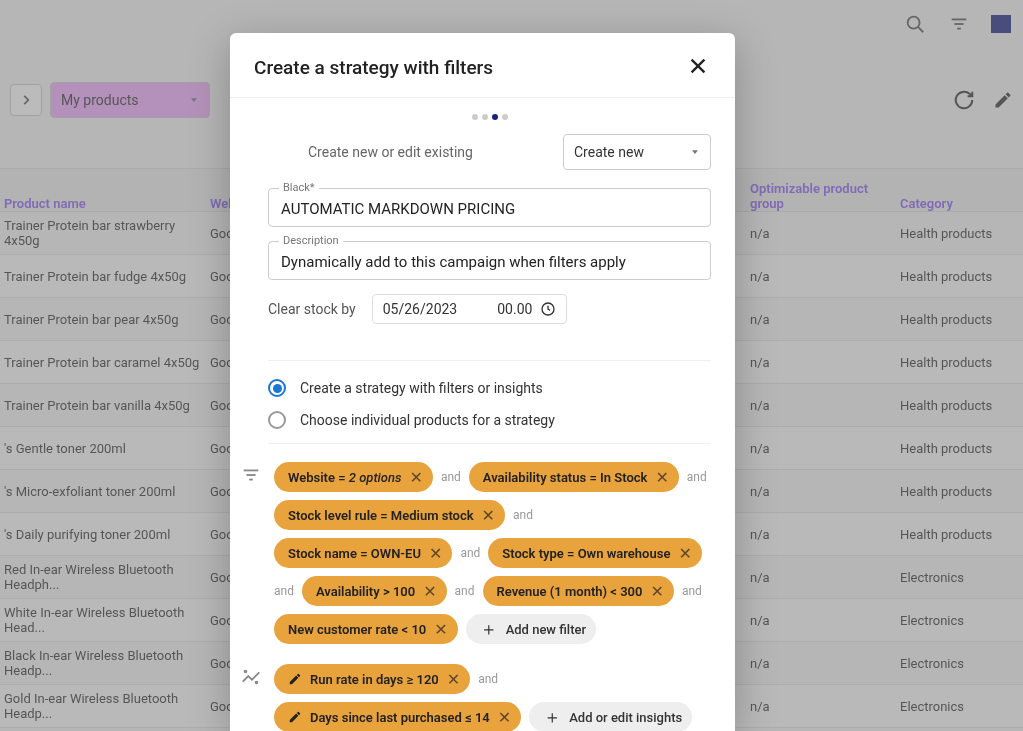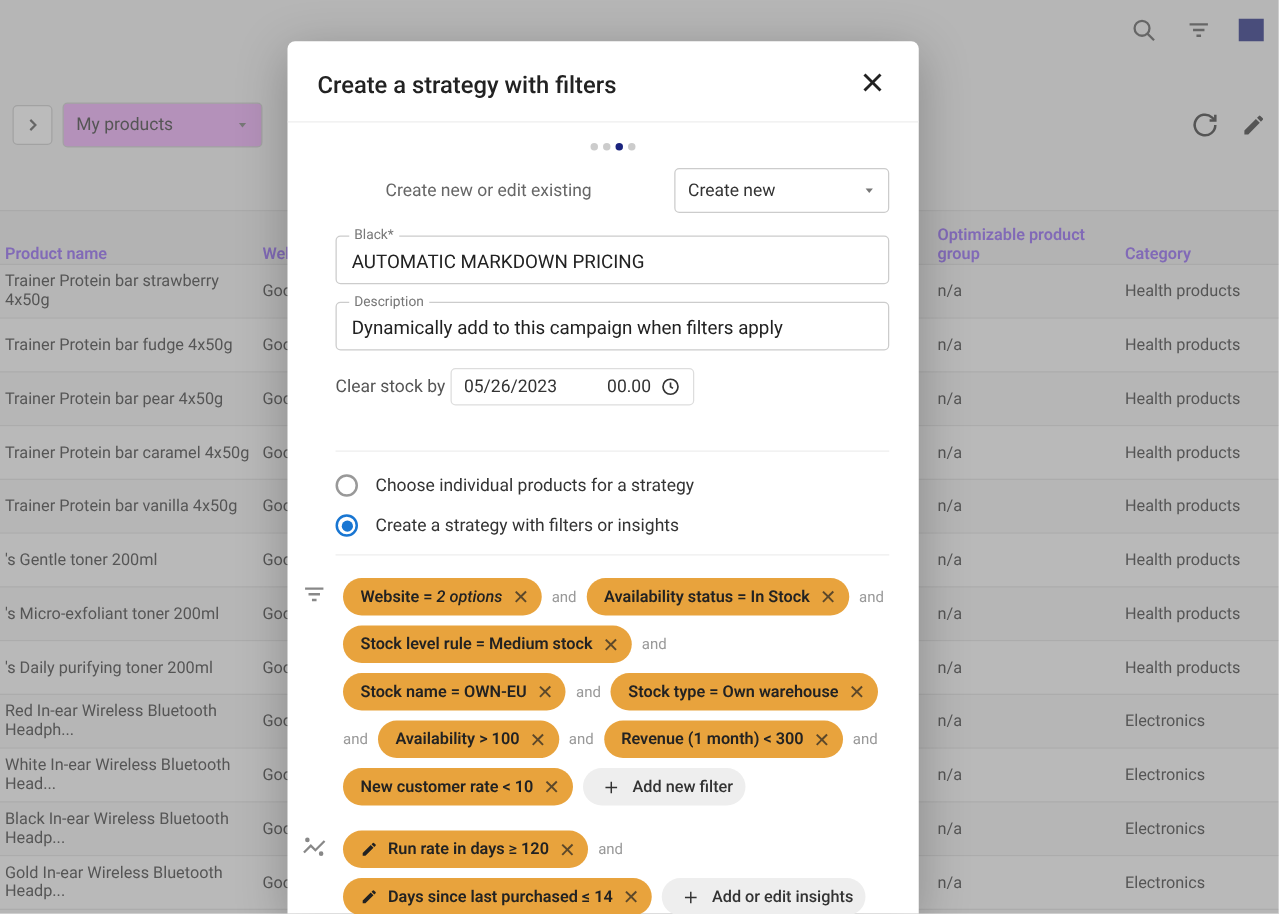--- a/index.html
+++ b/index.html
@@ -34,27 +34,27 @@
   .modal-title { font-size: 19px; font-weight: 500; color: #222; }
   .close { width: 24px; height: 24px; cursor: pointer; }
   
   .modal-body { padding: 10px 24px 0 38px; overflow-y: auto; flex: 1; }
   .stepper { display: flex; justify-content: center; gap: 4px; margin: 6px 0 14px; }
   .dot { width: 6px; height: 6px; border-radius: 50%; background: #ccc; }
   .dot.active { background: #1a237e; }
   
   .row { display: flex; align-items: center; gap: 12px; margin-bottom: 18px; }
   .label-gray { font-size: 14px; color: #666; margin-left: 40px; }
-  .select-box { margin-left: auto; width: 172px; height: 36px; border: 1px solid #ccc; border-radius: 4px; display: flex; align-items: center; justify-content: space-between; padding: 0 10px; font-size: 14px; color: #333; background: #fff; }
+  .select-box { margin-left: auto; width: 148px; height: 36px; border: 1px solid #ccc; border-radius: 4px; display: flex; align-items: center; justify-content: space-between; padding: 0 10px; font-size: 14px; color: #333; background: #fff; }
   
   .outlined { position: relative; border: 1px solid #ccc; border-radius: 4px; padding: 10px 12px 8px; margin-bottom: 14px; }
   .outlined .legend { position: absolute; top: -8px; left: 10px; background: #fff; padding: 0 4px; font-size: 11px; color: #777; }
   .outlined input { border: none; outline: none; width: 100%; font-size: 15px; color: #222; }
   
-  .clear-row { display: flex; align-items: center; gap: 4px; font-size: 14px; color: #555; margin-bottom: 36px; }
+  .clear-row { display: flex; align-items: center; gap: 16px; font-size: 14px; color: #555; margin-bottom: 36px; }
   .date-box { border: 1px solid #ddd; border-radius: 4px; padding: 6px 10px; display: flex; align-items: center; gap: 40px; font-size: 14px; color: #333; }
   
   .divider { height: 1px; background: #eee; margin: 8px 0 18px; }
   
   .radio-row { display: flex; align-items: center; gap: 14px; margin-bottom: 14px; font-size: 14px; color: #333; }
   .radio { width: 18px; height: 18px; border: 2px solid #999; border-radius: 50%; display: flex; align-items: center; justify-content: center; }
   .radio.checked { border-color: #1976d2; }
   .radio.checked::after { content: ""; width: 9px; height: 9px; background: #1976d2; border-radius: 50%; }
   
   .filter-section { display: flex; gap: 10px; margin-top: 8px; }
@@ -252,26 +252,26 @@
               <circle cx="12" cy="12" r="9"></circle>
               <polyline points="12 7 12 12 15 14"></polyline>
             </svg>
         </span>
       </div>
     </div>
 
     <div class="divider"></div>
 
     <div class="radio-row">
+      <div class="radio checked"></div>
+      <span>Create a strategy with filters or insights</span>
+    </div>
+    <div class="radio-row">
       <div class="radio"></div>
       <span>Choose individual products for a strategy</span>
-    </div>
-    <div class="radio-row">
-      <div class="radio checked"></div>
-      <span>Create a strategy with filters or insights</span>
     </div>
 
     <div class="divider"></div>
 
     <div class="filter-section">
       <div class="section-icon">
         <svg width="22" height="22" viewBox="0 0 24 24" fill="none" stroke="#888" stroke-width="2">
             <line x1="4" y1="7" x2="20" y2="7"></line>
             <line x1="7" y1="12" x2="17" y2="12"></line>
             <line x1="10" y1="17" x2="14" y2="17"></line>

